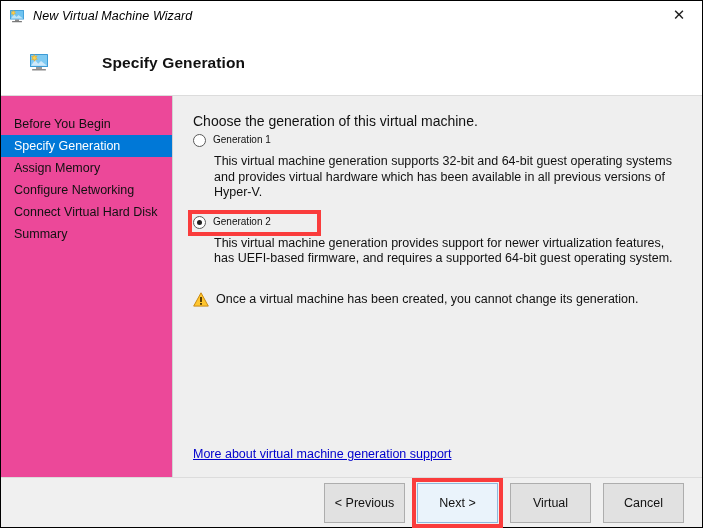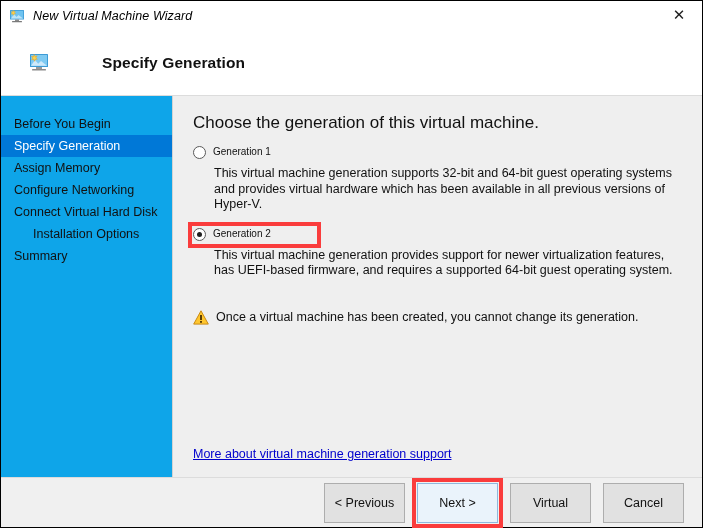--- a/index.html
+++ b/index.html
@@ -97,21 +97,21 @@
     background: #efefef;
     min-height: 0;
   }
 
   
   #sidebar {
     width: 172px;
     min-width: 172px;
     box-sizing: border-box;
     border-right: 1px solid #d2d2d2;
-    background: #0ea5e9;
+    background: #ec4899;
     padding-top: 17px;
   }
   .nav-item {
     height: 22px;
     line-height: 22px;
     padding-left: 13px;
     font-size: 12.5px;
     color: #111111;
     white-space: nowrap;
     overflow: hidden;
@@ -126,23 +126,23 @@
 
   
   #content {
     flex: 1 1 auto;
     position: relative;
     padding: 17px 0 0 20px;
     box-sizing: border-box;
     background: #efefef;
   }
   #intro-text {
-    font-size: 17px;
-    color: #111111;
-    margin-bottom: 11px;
+    font-size: 14px;
+    color: #111111;
+    margin-bottom: 3px;
   }
 
   .option-block {
     position: relative;
   }
   .option-row {
     display: flex;
     align-items: flex-start;
     height: 19px;
   }
@@ -200,21 +200,21 @@
     left: -6px;
     top: -6px;
     right: -6px;
     bottom: -6px;
   }
 
   
   #warning-row {
     display: flex;
     align-items: flex-start;
-    margin-top: 30px;
+    margin-top: 24px;
   }
   #warning-icon {
     width: 16px;
     height: 15px;
     min-width: 16px;
     margin-right: 7px;
     margin-top: 1px;
     position: relative;
   }
   #warning-text {
@@ -300,21 +300,20 @@
   </div>
 
   <div id="body">
 
     <div id="sidebar">
       <div class="nav-item">Before You Begin</div>
       <div class="nav-item selected">Specify Generation</div>
       <div class="nav-item">Assign Memory</div>
       <div class="nav-item">Configure Networking</div>
       <div class="nav-item">Connect Virtual Hard Disk</div>
-      <div class="nav-item indent">Installation Options</div>
       <div class="nav-item">Summary</div>
     </div>
 
     <div id="content">
 
       <div id="intro-text">Choose the generation of this virtual machine.</div>
 
       <div class="option-block">
         <div class="option-row">
           <span class="radio"></span>

